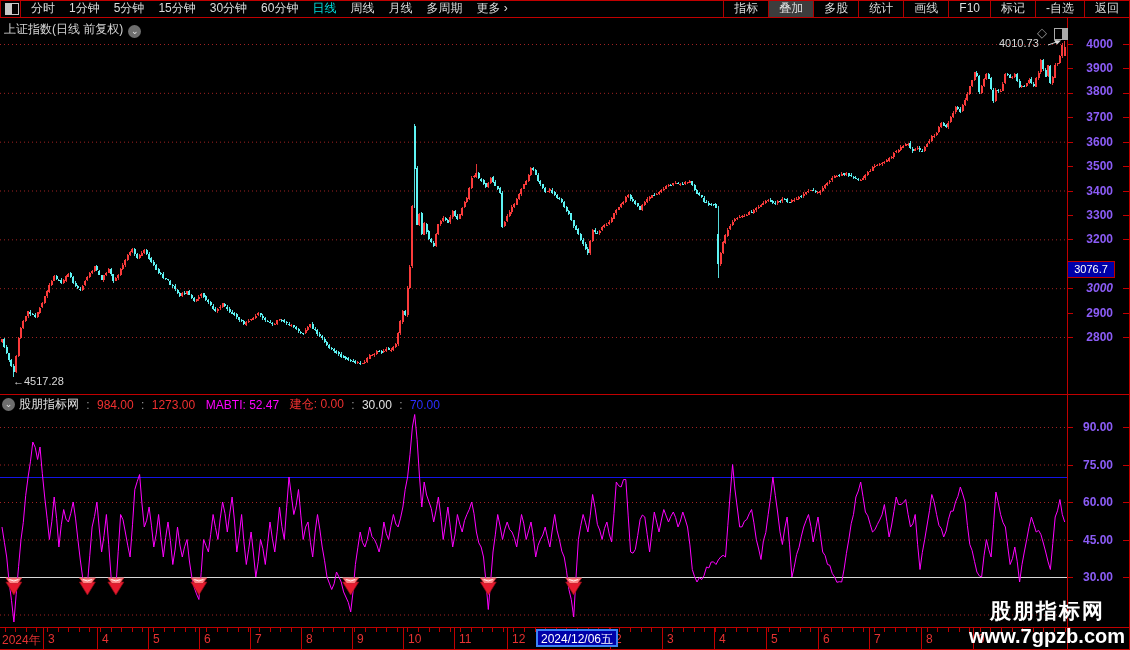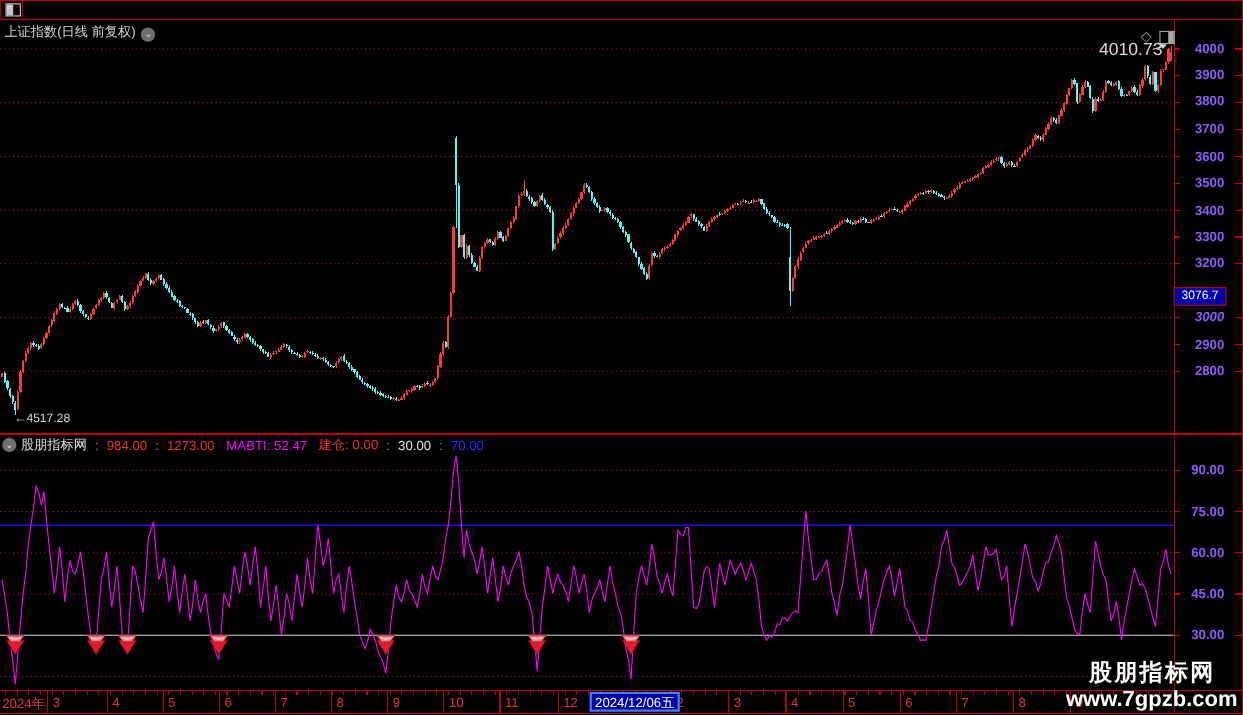--- a/index.html
+++ b/index.html
@@ -18,21 +18,21 @@
   #menu-right .mi.boxed{background:#3d3d3d;}
   
   #chart-title{position:absolute;left:4px;top:21px;color:#d6d6d6;font-size:12px;z-index:3;display:flex;align-items:flex-end;gap:5px;}
   .chev-circle{display:inline-block;width:13px;height:13px;border-radius:50%;background:#6e6e6e;color:#e3e3e3;font-size:9px;line-height:12px;text-align:center;}
   .ylab{position:absolute;left:1076px;width:37px;text-align:right;color:#8b5cf6;font-size:12px;font-weight:600;z-index:2;}
   #cursor-price{position:absolute;left:1067px;top:261px;width:46px;height:15px;background:#0000a8;border:1px solid #c00000;color:#fff;font-size:11px;line-height:14px;text-align:center;z-index:3;}
   #cursor-date{position:absolute;left:520px;top:629px;width:82px;height:18px;background:#0000a8;border:2px solid #3b82f6;box-sizing:border-box;color:#fff;font-size:12px;line-height:16px;text-align:center;z-index:3;margin-left:16px;}
   #ind-header{position:absolute;left:2px;top:397px;height:15px;display:flex;align-items:center;gap:4px;font-size:12px;z-index:3;white-space:pre;}
   .xlab{position:absolute;top:632px;color:#e63232;font-size:12px;z-index:2;}
   #anno-low{position:absolute;left:13px;top:375px;color:#d9d9d9;font-size:11px;z-index:3;}
-  #anno-high{position:absolute;left:999px;top:37px;color:#d9d9d9;font-size:16px;z-index:3;}
+  #anno-high{position:absolute;left:999px;top:37px;color:#d9d9d9;font-size:11px;z-index:3;}
   #watermark{position:absolute;right:5px;bottom:2px;text-align:right;z-index:6;color:#fff;}
   #wm1{font-size:21px;font-weight:bold;letter-spacing:2px;padding-right:20px;}
   #wm2{font-size:20px;font-weight:bold;}
   #gadget-diamond{position:absolute;left:1037px;top:25px;color:#999;font-size:13px;z-index:3;}
   #gadget-split{position:absolute;left:1054px;top:28px;width:12px;height:10px;border:1px solid #aaa;z-index:3;}
   #gadget-split div{position:absolute;right:0;top:0;width:5px;height:10px;background:#aaa;}
   svg{position:absolute;left:0;top:0;z-index:1;}
 </style>
 </head>
 <body>
@@ -1166,20 +1166,44 @@
         <line x1="973.5" y1="628" x2="973.5" y2="649"></line>
       </g>
     </svg>
 
   <div id="menubar">
     <div id="menu-left-iconbox">
       <div id="menu-left-icon">
           <div></div>
         </div>
     </div>
+    <div id="menu-left">
+        <div class="mi">分时</div>
+        <div class="mi">1分钟</div>
+        <div class="mi">5分钟</div>
+        <div class="mi">15分钟</div>
+        <div class="mi">30分钟</div>
+        <div class="mi">60分钟</div>
+        <div class="mi active">日线</div>
+        <div class="mi">周线</div>
+        <div class="mi">月线</div>
+        <div class="mi">多周期</div>
+        <div class="mi">更多 ›</div>
+      </div>
+    <div id="menu-right">
+        <div class="mi">指标</div>
+        <div class="mi boxed">叠加</div>
+        <div class="mi">多股</div>
+        <div class="mi">统计</div>
+        <div class="mi">画线</div>
+        <div class="mi">F10</div>
+        <div class="mi">标记</div>
+        <div class="mi">-自选</div>
+        <div class="mi">返回</div>
+      </div>
   </div>
 
   <div id="chart-title">
     <span>上证指数(日线 前复权)</span>
     <span class="chev-circle">⌄</span>
   </div>
 
   <span id="gadget-diamond">◇</span>
   <div id="gadget-split">
       <div></div>

